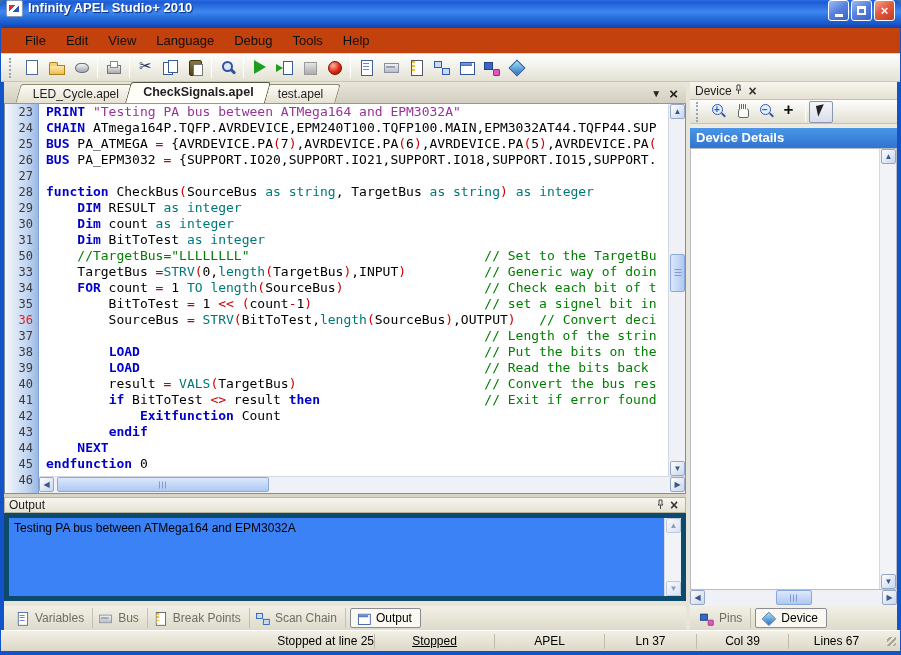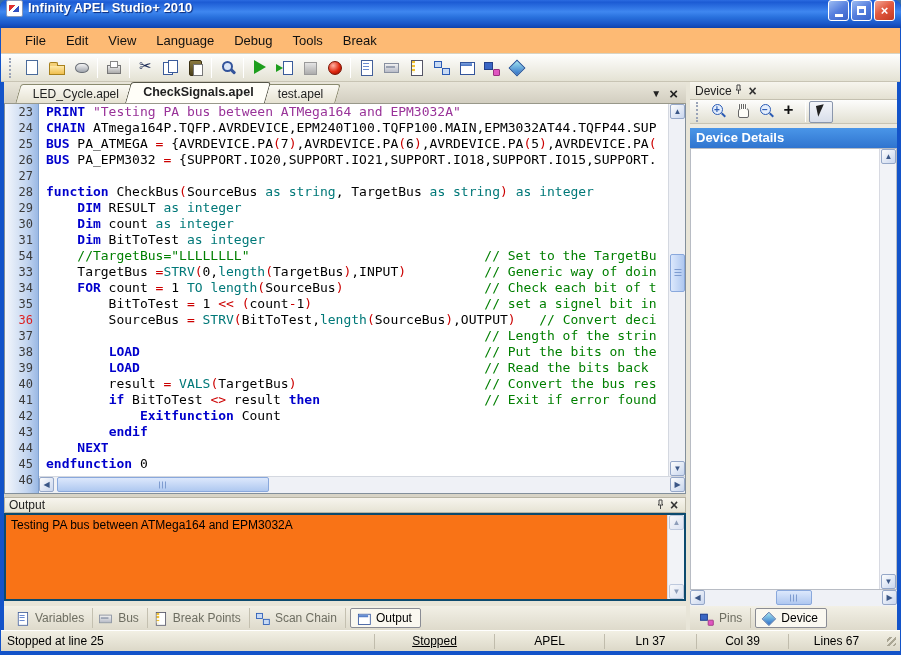--- a/index.html
+++ b/index.html
@@ -15,21 +15,21 @@
   .app-icon::before{content:"";position:absolute;left:2px;top:4px;width:10px;height:7px;
     background:linear-gradient(135deg,#E03030 40%,#fff 40%,#fff 60%,#3050C0 60%);}
   .title-text{color:#fff;font-weight:bold;font-size:13px;text-shadow:1px 1px 1px #0A2A7A;flex:1;}
   .win-btns{display:flex;gap:2px;}
   .wbtn{width:21px;height:21px;border-radius:3px;border:1px solid #fff;display:flex;align-items:center;justify-content:center;
     background:linear-gradient(145deg,#9DBCF2 0%,#567FDE 50%,#3A63C8 100%);color:#fff;font-size:13px;font-weight:bold;}
   .wbtn.min span{display:block;width:8px;height:3px;background:#fff;margin-top:10px;}
   .wbtn.max span{display:block;width:9px;height:9px;border:2px solid #fff;border-top-width:3px;}
   .wbtn.close{background:linear-gradient(145deg,#F2A694 0%,#E25A40 45%,#C23A22 100%);}
   
-  .menubar{position:absolute;left:1px;top:28px;width:899px;height:26px;background:#fdba74;
+  .menubar{position:absolute;left:1px;top:28px;width:899px;height:26px;background:#c2410c;
     border-bottom:1px solid #D8D4C4;display:flex;align-items:center;padding-left:14px;}
   .menu-item{padding:3px 10px;font-size:13px;color:#111;}
   
   .toolbar{position:absolute;left:1px;top:54px;width:899px;height:28px;
     background:linear-gradient(180deg,#FEFEFD,#E4E2D4);border-bottom:1px solid #C8C4B4;
     display:flex;align-items:center;padding-left:4px;}
   .grip{width:6px;height:20px;margin:0 4px;border-left:2px dotted #9AA4B8;}
   .tb-items{display:flex;align-items:center;height:100%;}
   .tbtn{width:25px;height:25px;display:flex;align-items:center;justify-content:center;}
   .tb-sep{width:1px;height:20px;background:#B8BCC8;margin:0 3px;border-right:1px solid #fff;}
@@ -116,21 +116,21 @@
   .vscroll{position:absolute;right:0;top:0;bottom:17px;width:17px;background:#EFF1F6;border-left:1px solid #D4D8E0;}
   .hscroll{position:absolute;left:34px;right:0;bottom:0;height:17px;background:#EFF1F6;border-top:1px solid #D4D8E0;}
   
   .h-splitter{position:absolute;left:0;top:412px;width:682px;height:3px;background:#D8D4C6;}
   .output-panel{position:absolute;left:0;top:415px;width:682px;height:104px;}
   .panel-titlebar{height:16px;background:linear-gradient(#F7F5EE,#E6E3D4);border:1px solid #B8B4A4;
     display:flex;align-items:center;padding:0 4px;font-size:12px;color:#222;}
   .panel-titlebar .pt-label{flex:1;}
   .pin-glyph,.x-glyph{width:14px;text-align:center;color:#333;font-size:11px;}
   .x-glyph{font-size:14px;font-weight:bold;line-height:10px;}
-  .output-content{position:absolute;left:0;top:16px;width:682px;height:88px;background:#f97316;border:2px solid #0c4a6e;}
+  .output-content{position:absolute;left:0;top:16px;width:682px;height:88px;background:#3b82f6;border:5px solid #0c4a6e;}
   .output-text{padding:3px 5px;font-size:12px;color:#000;}
   .out-vscroll{position:absolute;right:0;top:0;bottom:0;width:17px;background:#F2F3F7;border-left:1px solid #D8DAE2;}
   
   .bottom-tabbar{position:absolute;left:0;top:524px;width:682px;height:24px;background:linear-gradient(#F2F0E6,#DEDACB);
     display:flex;align-items:center;padding-left:6px;}
   .btab{display:flex;align-items:center;gap:4px;padding:2px 8px 2px 4px;color:#6E6E62;font-size:12px;
     border-right:1px solid #C4C0B0;height:20px;}
   .btab:last-child{border-right:none;}
   .btab.active{background:#FAF8F0;border:1px solid #8A8C94;border-radius:2px;color:#000;margin-left:4px;}
   .btab .ic{transform:scale(.85);}
@@ -145,21 +145,21 @@
     color:#fff;font-weight:bold;font-size:13px;line-height:20px;padding-left:6px;}
   .dp-content{position:absolute;left:0;top:66px;width:207px;height:442px;background:#fff;border:1px solid #B8BCC4;}
   .dp-vscroll{position:absolute;right:0;top:0;bottom:0;width:17px;background:#F2F3F7;border-left:1px solid #D8DAE2;}
   .dp-hscroll{position:absolute;left:0;top:508px;width:207px;height:16px;background:#EFF1F6;}
   .dp-tabs{position:absolute;left:0;top:524px;width:207px;height:24px;background:linear-gradient(#F2F0E6,#DEDACB);
     display:flex;align-items:center;padding-left:4px;}
   
   .statusbar{position:absolute;left:1px;top:630px;width:899px;height:21px;
     background:linear-gradient(#F2F0E4,#DCD8C8);border-top:1px solid #fff;display:flex;align-items:center;font-size:12px;color:#000;}
   .status-cell{border-left:1px solid #C0BCAC;height:15px;line-height:15px;text-align:center;}
-  .status-msg{flex:1;border-left:none;text-align:left;padding-left:6px;}
+  .status-msg{flex:1;border-left:none;text-align:right;padding-left:6px;}
   .status-grip{width:14px;height:14px;margin-right:2px;position:relative;}
   .status-grip::before{content:"";position:absolute;right:2px;bottom:2px;width:9px;height:9px;
     background:repeating-linear-gradient(135deg,transparent 0 2px,#AAA694 2px 4px);}
 </style>
 </head>
 <body>
 
 <div class="window">
 
   <div class="titlebar">
@@ -177,21 +177,21 @@
   </div>
 
   <div class="menubar">
 
   <span class="menu-item">File</span>
       <span class="menu-item">Edit</span>
       <span class="menu-item">View</span>
       <span class="menu-item">Language</span>
       <span class="menu-item">Debug</span>
       <span class="menu-item">Tools</span>
-      <span class="menu-item">Break</span>
+      <span class="menu-item">Help</span>
     </div>
 
   <div class="toolbar">
     <div class="grip"></div>
     <div class="tb-items">
 
     <div class="tbtn">
           <div class="ic icon-new-file"></div>
         </div>
         <div class="tbtn">
@@ -277,21 +277,21 @@
         <div class="gutter" id="gutter">
             <div class="gut-row">23</div>
             <div class="gut-row">24</div>
             <div class="gut-row">25</div>
             <div class="gut-row">26</div>
             <div class="gut-row">27</div>
             <div class="gut-row">28</div>
             <div class="gut-row">29</div>
             <div class="gut-row">30</div>
             <div class="gut-row">31</div>
-            <div class="gut-row">54</div>
+            <div class="gut-row">50</div>
             <div class="gut-row">33</div>
             <div class="gut-row">34</div>
             <div class="gut-row">35</div>
             <div class="gut-row red">36</div>
             <div class="gut-row">37</div>
             <div class="gut-row">38</div>
             <div class="gut-row">39</div>
             <div class="gut-row">40</div>
             <div class="gut-row">41</div>
             <div class="gut-row">42</div>

